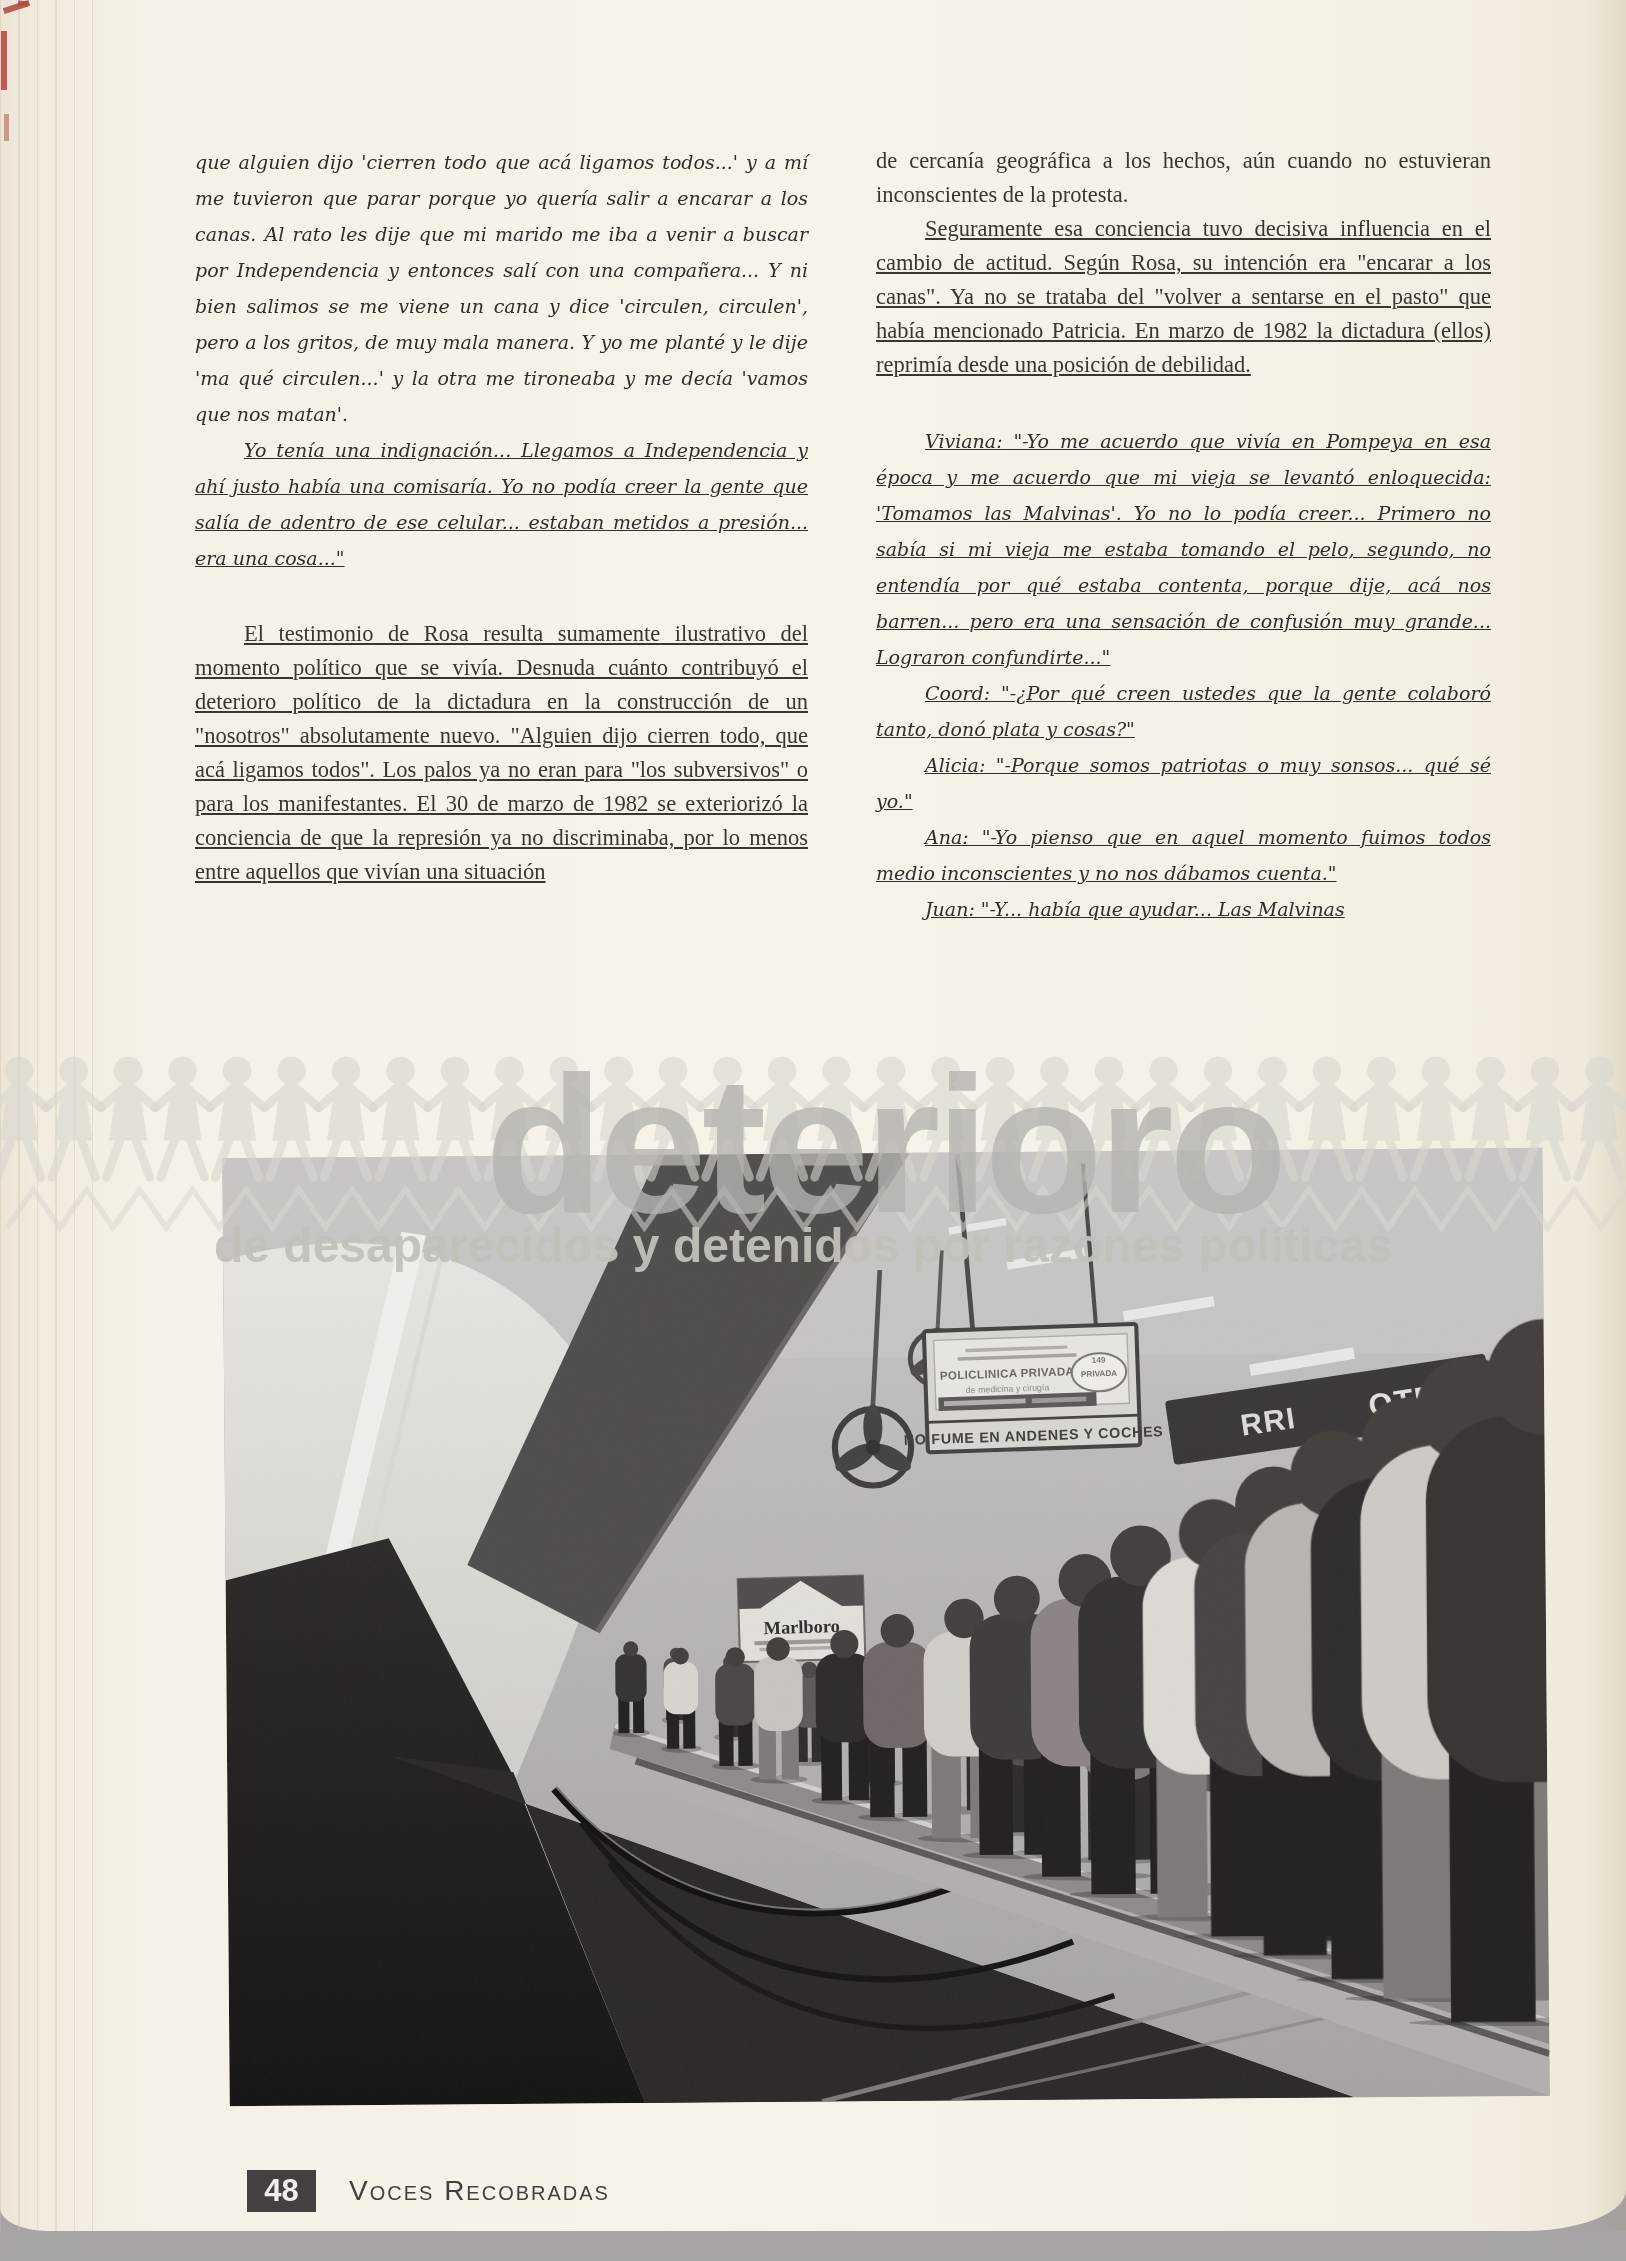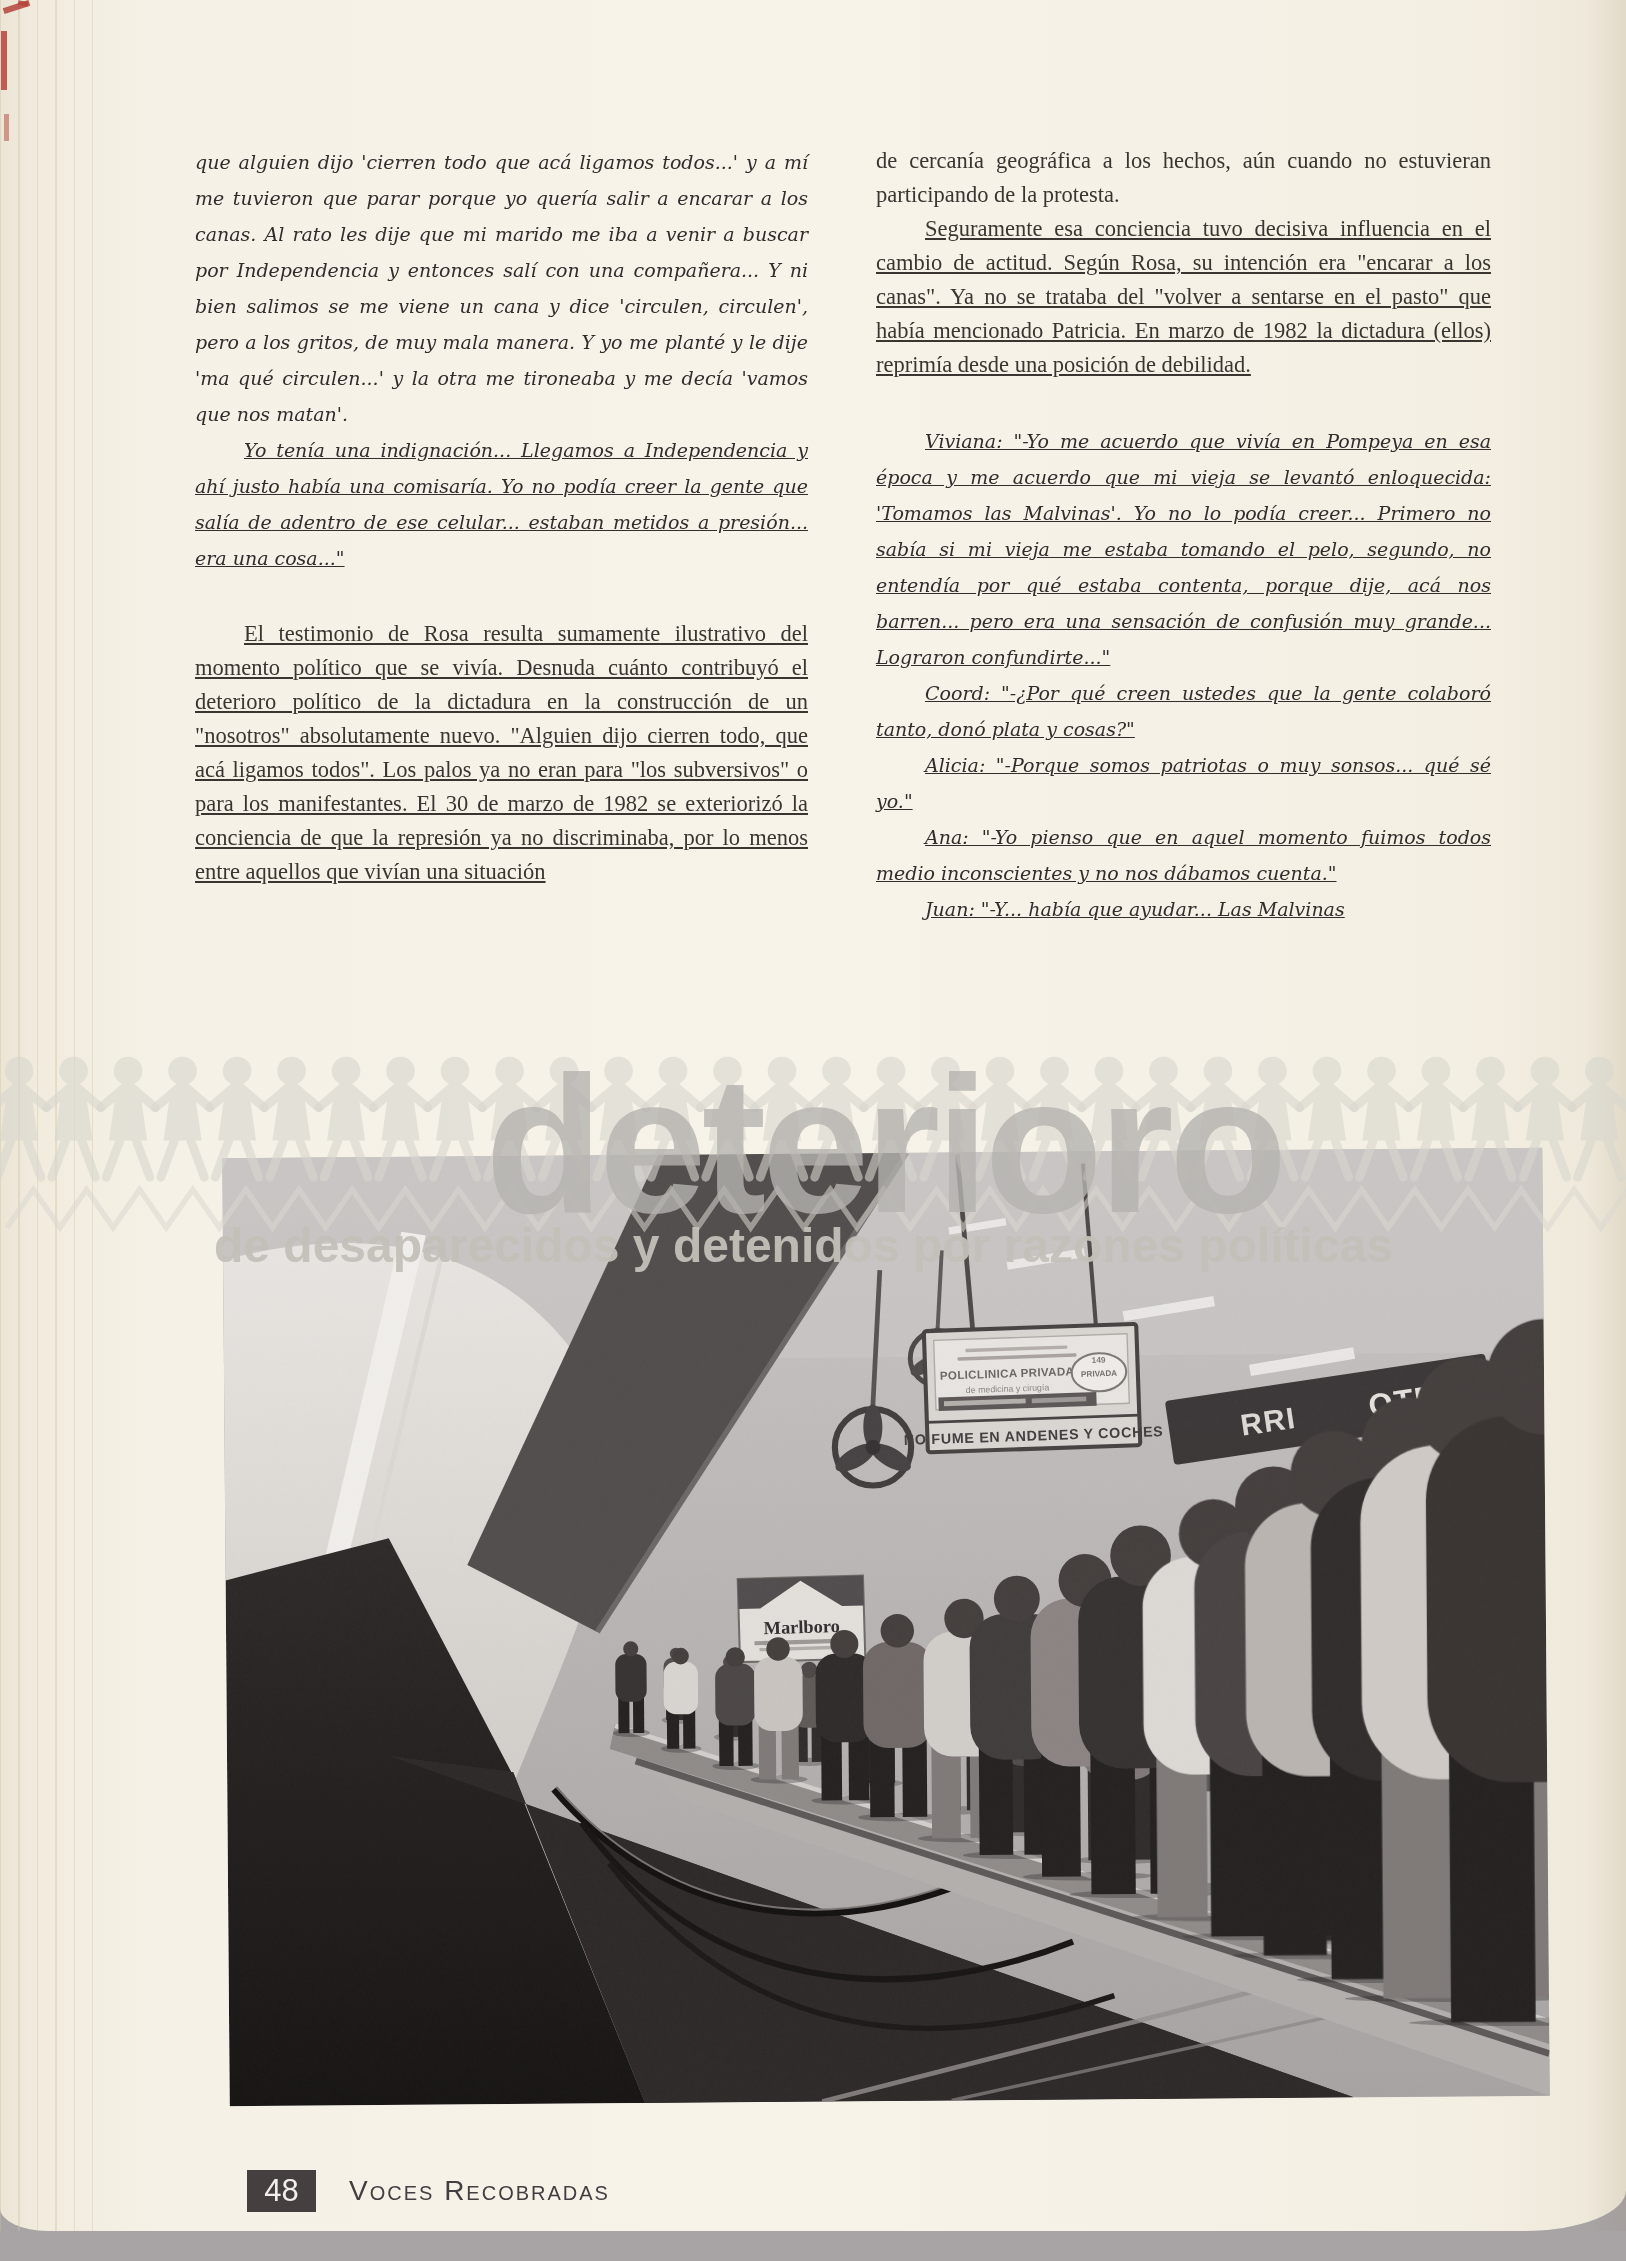--- a/index.html
+++ b/index.html
@@ -52,21 +52,21 @@
   .wm-sub{
     position:absolute;left:214px;top:1222px;
     font-family:"Liberation Sans",sans-serif;font-weight:bold;
     font-size:48px;line-height:1;letter-spacing:0px;
     color:#c3c0b9;opacity:.95;white-space:nowrap;
   }
 
   .pagenum-box{
     position:absolute;left:247px;top:2170px;width:69px;height:42px;
     background:#453f40;color:#f1efec;
-    font-family:"Liberation Sans",sans-serif;font-size:31px;font-weight:normal;
+    font-family:"Liberation Sans",sans-serif;font-size:31px;font-weight:bold;
     display:flex;align-items:center;justify-content:center;
   }
   .journal-title{
     position:absolute;left:349px;top:2175px;
     font-family:"Liberation Sans",sans-serif;font-variant:small-caps;
     font-size:28px;letter-spacing:2px;color:#433e40;
   }
   .right-shade{
     position:absolute;right:0;top:0;width:41px;height:2231px;
     background:linear-gradient(90deg, rgba(0,0,0,0), rgba(140,125,95,.12));
@@ -84,21 +84,21 @@
 <div class="red-mark m2"></div>
 <div class="red-mark m3"></div>
 <div class="red-mark m4"></div>
 
 <div class="col col-left">
     <p class="para testimony">que alguien dijo 'cierren todo que acá ligamos todos...' y a mí me tuvieron que parar porque yo quería salir a encarar a los canas. Al rato les dije que mi marido me iba a venir a buscar por Independencia y entonces salí con una compañera... Y ni bien salimos se me viene un cana y dice 'circulen, circulen', pero a los gritos, de muy mala manera. Y yo me planté y le dije 'ma qué circulen...' y la otra me tironeaba y me decía 'vamos que nos matan'.</p>
     <p class="para testimony ind">Yo tenía una indignación... Llegamos a Independencia y ahí justo había una comisaría. Yo no podía creer la gente que salía de adentro de ese celular... estaban metidos a presión... era una cosa..."</p>
     <p class="para body ind gap">El testimonio de Rosa resulta sumamente ilustrativo del momento político que se vivía. Desnuda cuánto contribuyó el deterioro político de la dictadura en la construcción de un "nosotros" absolutamente nuevo. "Alguien dijo cierren todo, que acá ligamos todos". Los palos ya no eran para "los subversivos" o para los manifestantes. El 30 de marzo de 1982 se exteriorizó la conciencia de que la represión ya no discriminaba, por lo menos entre aquellos que vivían una situación</p>
   </div>
 <div class="col col-right">
-    <p class="para body">de cercanía geográfica a los hechos, aún cuando no estuvieran participando de la protesta.</p>
+    <p class="para body">de cercanía geográfica a los hechos, aún cuando no estuvieran inconscientes de la protesta.</p>
     <p class="para body ind">Seguramente esa conciencia tuvo decisiva influencia en el cambio de actitud. Según Rosa, su intención era "encarar a los canas". Ya no se trataba del "volver a sentarse en el pasto" que había mencionado Patricia. En marzo de 1982 la dictadura (ellos) reprimía desde una posición de debilidad.</p>
     <p class="para testimony ind gap">Viviana: "-Yo me acuerdo que vivía en Pompeya en esa época y me acuerdo que mi vieja se levantó enloquecida: 'Tomamos las Malvinas'. Yo no lo podía creer... Primero no sabía si mi vieja me estaba tomando el pelo, segundo, no entendía por qué estaba contenta, porque dije, acá nos barren... pero era una sensación de confusión muy grande... Lograron confundirte..."</p>
     <p class="para testimony ind">Coord: "-¿Por qué creen ustedes que la gente colaboró tanto, donó plata y cosas?"</p>
     <p class="para testimony ind">Alicia: "-Porque somos patriotas o muy sonsos... qué sé yo."</p>
     <p class="para testimony ind">Ana: "-Yo pienso que en aquel momento fuimos todos medio inconscientes y no nos dábamos cuenta."</p>
     <p class="para testimony ind">Juan: "-Y... había que ayudar... Las Malvinas</p>
   </div>
 
 <div class="photo">
 <svg viewBox="0 0 1938 1392" preserveAspectRatio="none">

